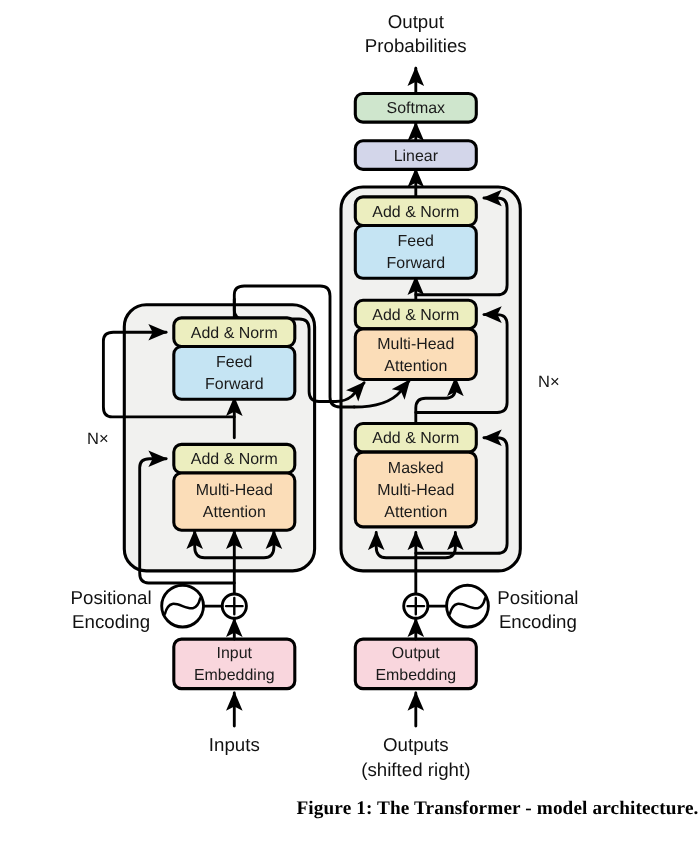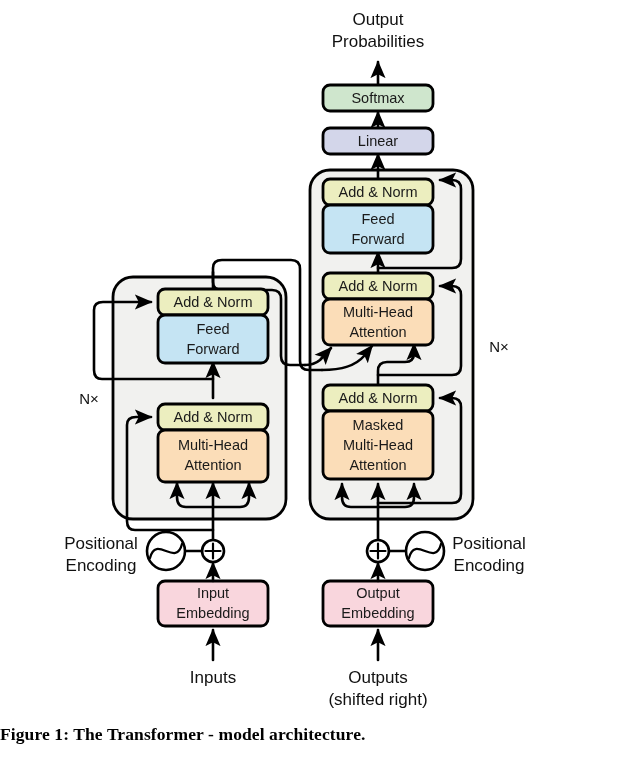--- a/index.html
+++ b/index.html
@@ -3,21 +3,21 @@
 <meta charset="utf-8">
 <style>
   html,body{margin:0;padding:0;background:#ffffff;}
   body{width:635px;height:776px;overflow:hidden;
        font-family:"Liberation Sans",sans-serif;color:#000;}
   #figure{position:relative;width:635px;height:776px;text-decoration:underline;}
   svg{display:block;}
   .bx-text{font-family:"Liberation Sans",sans-serif;font-size:14.5px;fill:#1a1a1a;}
   .lbl{font-family:"Liberation Sans",sans-serif;font-size:17px;fill:#111;}
   .nx{font-family:"Liberation Sans",sans-serif;font-size:15px;fill:#111;}
-  .caption{position:absolute;left:0;top:724px;width:635px;text-align:left;
+  .caption{position:absolute;left:0;top:724px;width:635px;text-align:right;
            font-family:"Liberation Serif",serif;font-weight:bold;font-size:17.5px;
            color:#000;letter-spacing:.1px;}
 </style>
 </head>
 <body>
 
 <div id="figure">
 
 <svg width="635" height="776" viewBox="0 0 635 776" xmlns="http://www.w3.org/2000/svg">
 

